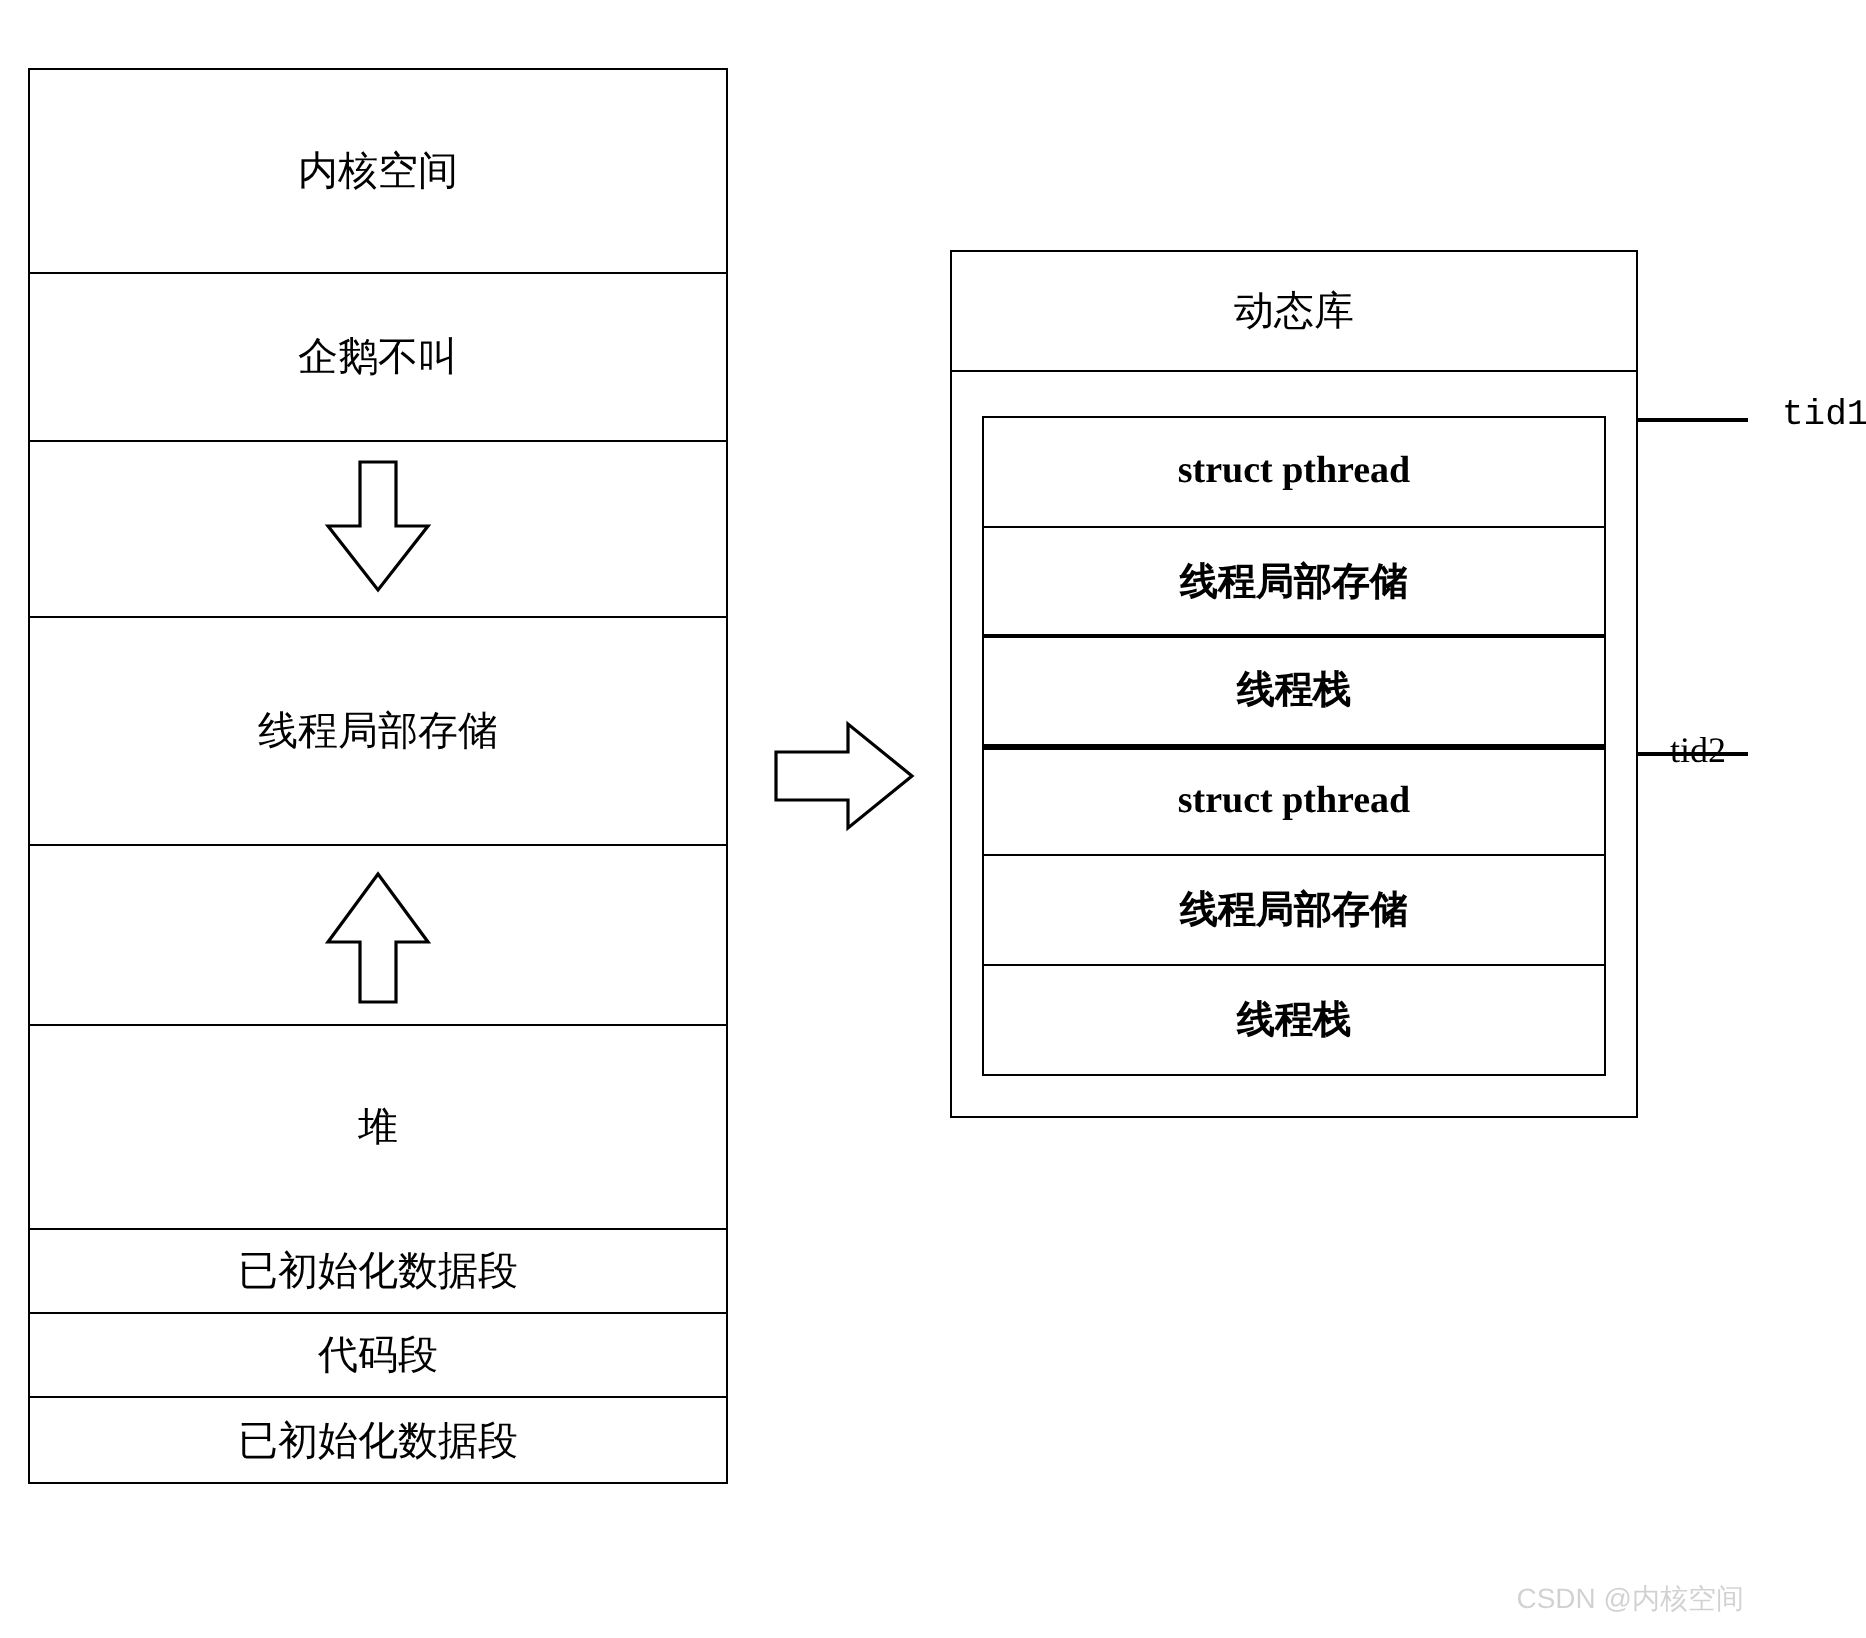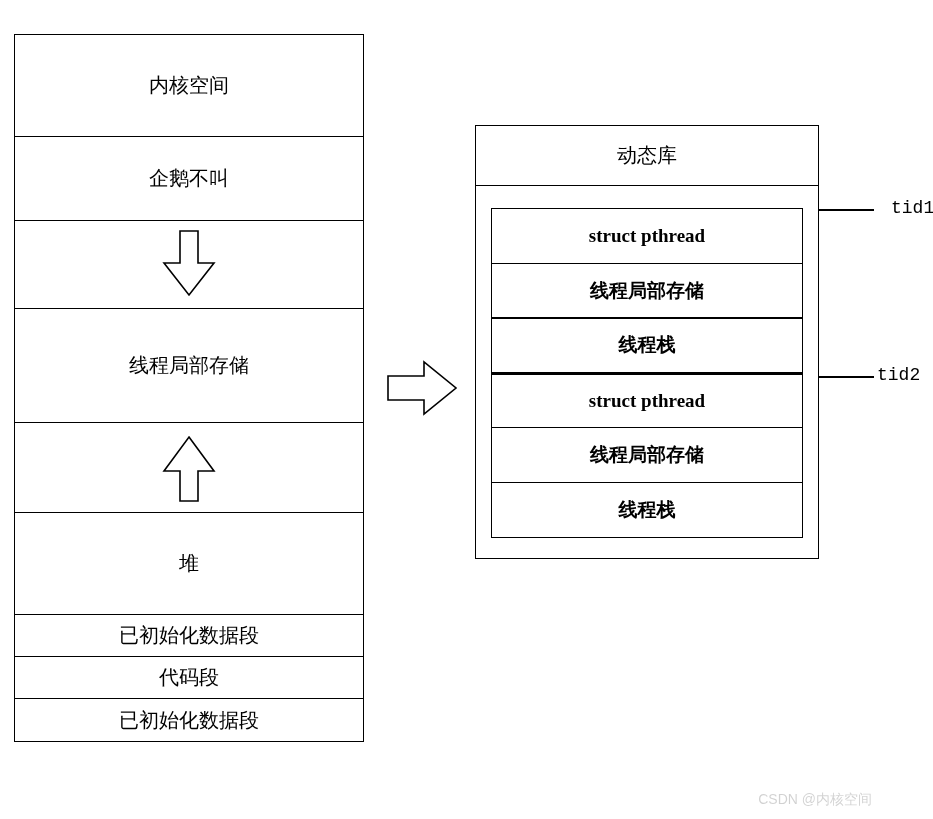--- a/index.html
+++ b/index.html
@@ -116,17 +116,17 @@
       <div class="inner-row double-top">struct pthread</div>
       <div class="inner-row">线程局部存储</div>
       <div class="inner-row">线程栈</div>
     </div>
   </div>
 
   <div class="tid-line" style="left:818px; top:209px; width:56px;"></div>
   <div class="tid-label" style="left:891px; top:198px;">tid1</div>
 
   <div class="tid-line" style="left:818px; top:376px; width:56px;"></div>
-  <div class="tid-label" style="left:877px; top:365px;">tid2</div>
+  <div class="tid-label" style="left:835px; top:365px;font-family:Liberation Serif, serif;">tid2</div>
 
   <div class="watermark">CSDN @内核空间</div>
 
 </div>
 
 </body></html>

